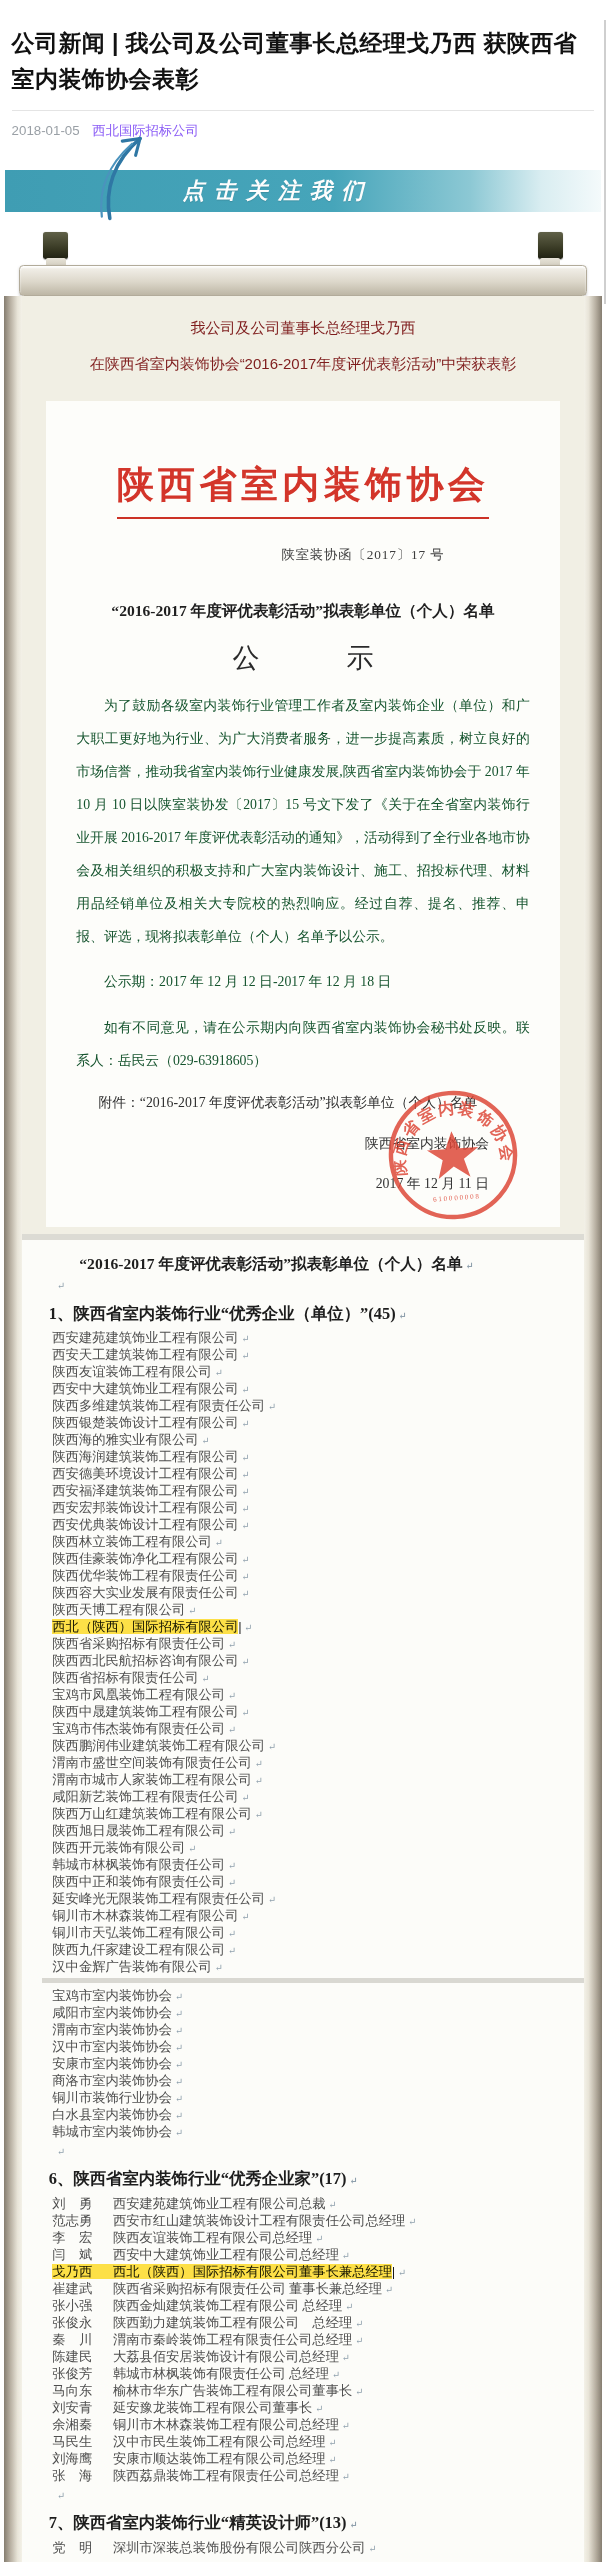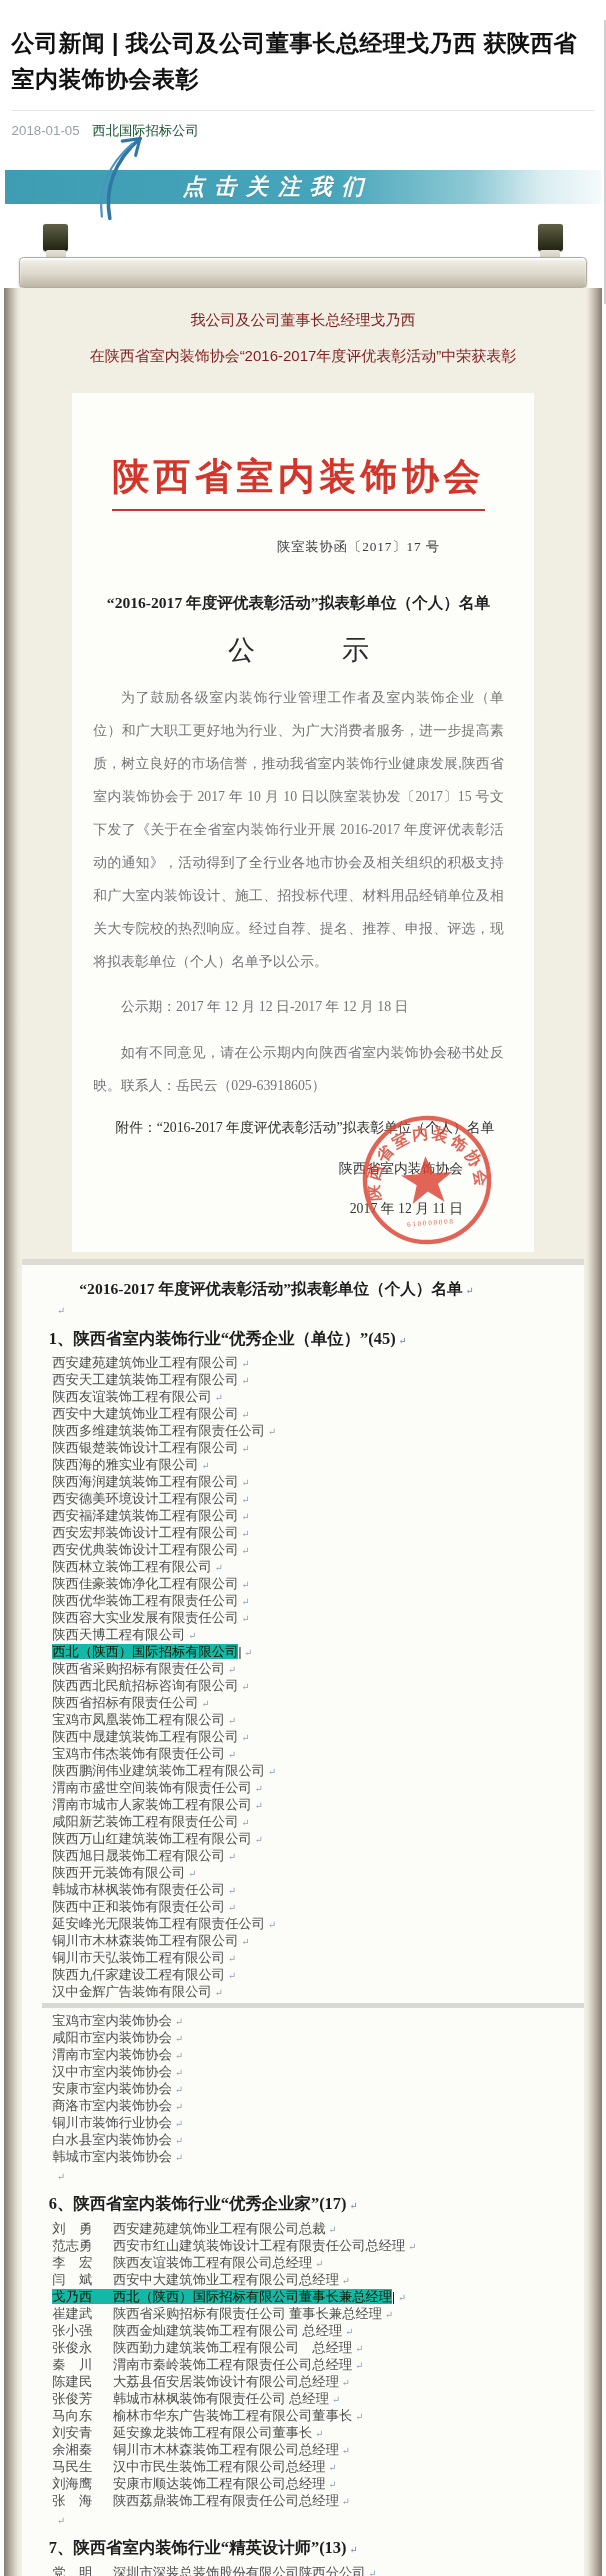--- a/index.html
+++ b/index.html
@@ -5,28 +5,28 @@
   * { margin:0; padding:0; box-sizing:border-box; }
   html,body { width:606px; background:#ffffff; font-family:"Liberation Sans","DejaVu Sans",sans-serif; }
   body { height:2576px; overflow:hidden; position:relative; }
 
   
   .art-header { padding:9px 12.4px 0 11.6px;margin-top:16px; }
   .art-title { font-size:23px; line-height:36px; font-weight:bold; color:#111; letter-spacing:0.4px; }
   .art-rule { border:none; border-top:0.9px solid #e4e4e4; margin:13.3px 0 0 0; }
   .art-meta { margin-top:10.7px; font-size:13.3px; }
   .art-date { color:#9aa0a6; margin-right:9px; }
-  .art-source { color:#14532d; text-decoration:none; cursor:pointer; }
+  .art-source { color:#8b5cf6; text-decoration:none; cursor:pointer; }
 
   
   .scrollbar-sliver { position:absolute; top:19.6px; right:0; width:1.8px; height:284px; background:#cfcfcf; }
 
   
   .banner-wrap { position:relative; margin:30px 5.3px 0 5.3px; }
-  .banner { height:34px; cursor:pointer;
+  .banner { height:42px; cursor:pointer;
     background:linear-gradient(to right,#3f9db3 0%,#46a5ba 55%,#8cc8d4 78%,#d9edf1 90%,#f4fafb 100%);
     display:flex; align-items:center; justify-content:center; }
   .banner-text { color:#fdfdfd; font-size:22px; font-weight:bold; font-style:italic;
     letter-spacing:9.8px; text-indent:9.8px; transform:translateX(-30px); text-shadow:0 0.9px 0.9px rgba(0,0,0,.12); }
   .banner-arrow { position:absolute; left:78px; top:-44px; width:75px; height:96px; pointer-events:none; }
 
   
   .scroll { margin:19.6px 4.4px 0 4.4px; position:relative; }
   .scroll-top { position:relative; height:64px; }
   .knob { position:absolute; top:0; width:25px; height:27px; border-radius:2.7px;
@@ -40,47 +40,47 @@
 
   .scroll-body { position:relative; background:#f1efe4; margin:0 9px; }
   .rail { position:absolute; top:0; bottom:0; width:18px; z-index:3; }
   .rail.left { left:-9px; background:linear-gradient(to right,#857d70,#b7afa1 35%,#e8e4d8 75%,#f3f1e8); }
   .rail.right { right:-9px; background:linear-gradient(to left,#857d70,#b7afa1 35%,#e8e4d8 75%,#f3f1e8); }
   .paper { position:relative; margin:0 10.7px; padding-top:14.2px; }
 
   .intro { text-align:center; color:#7f1d1d; font-size:15px; line-height:36px; }
 
   
-  .doc-page { width:462px; margin:19.6px auto 0 auto; background:#fdfdfa; padding:59px 25px 23px 16px;
+  .doc-page { width:514px; margin:19.6px auto 0 auto; background:#fdfdfa; padding:59px 25px 23px 25px;
     font-family:"Liberation Serif","DejaVu Serif",serif; color:#2e2e2e; }
   .doc-org { text-align:center; }
   .doc-org span { display:inline-block; font-size:37px; font-weight:bold; color:#d3352a;
     letter-spacing:4.4px; border-bottom:2.7px solid #cc3226; padding-bottom:7.1px; }
   .doc-ref { margin-top:27px; text-align:center; transform:translateX(60px); font-size:13.3px; color:#3c3c3c; letter-spacing:0.9px; }
   .doc-title { margin-top:37px; text-align:center; font-size:15.6px; font-weight:bold; color:#1f1f1f; }
   .doc-announce { margin-top:18px; text-align:center; font-size:27px; letter-spacing:30px; text-indent:30px; color:#2a2a2a; }
-  .doc-para { margin:12.4px 5.3px 0 5.3px; font-size:13.8px; line-height:33px; text-align:justify; text-indent:2em; color:#737373; }
+  .doc-para { margin:12.4px 5.3px 0 5.3px; font-size:13.8px; line-height:33px; text-align:justify; text-indent:2em; color:#14532d; }
   .doc-attach { margin:9px 5.3px 0 5.3px; font-size:13.8px; line-height:33px; text-indent:1.6em; }
   .sign-wrap { position:relative; margin-top:5.3px; padding-right:46px; text-align:right;
     font-size:13.8px; line-height:40px; color:#333; }
   .seal { position:absolute; right:12.4px; top:-39px; width:140px; height:140px; opacity:.82; z-index:2; transform:rotate(-4deg); }
 
   
   .strip { height:6.2px; background:#dcdbd4; margin:7.1px -10.7px 0 -10.7px; }
   .strip.thin { height:4.4px; background:#d9d8d2; margin-top:1.8px; }
 
   
   .roster { background:#fcfcf9; margin:0 -1.8px; padding:14.2px 9px 5.3px 30px;
     font-family:"Liberation Serif","DejaVu Serif",serif; }
   .roster-title { font-size:15.6px; font-weight:bold; color:#1d1d1d; margin-left:27px; }
   .blank-row { line-height:19.6px; margin-left:1.8px; }
   .sec-title { font-size:16.4px; font-weight:bold; color:#1d1d1d; line-height:27px; margin:3.6px 0 1.8px -3.6px; }
   .lrow { font-size:13.3px; line-height:16px; color:#4e4e4e; white-space:nowrap; }
   .lrow .txt-wrap { display:inline; }
-  .lrow.hl .txt-wrap { background:#14b8a6; color:#141400; }
+  .lrow.hl .txt-wrap { background:#fde047; color:#141400; }
   .cursor { color:#000; font-weight:bold; }
   .ret { color:#8fa0ad; font-size:9.8px; margin-left:2.7px; }
   .entry .name { display:inline-block; min-width:57px; }
   .entry .org { margin-left:3.6px; }
 </style>
 </head>
 <body>
 
 <div class="scrollbar-sliver"></div>
 

